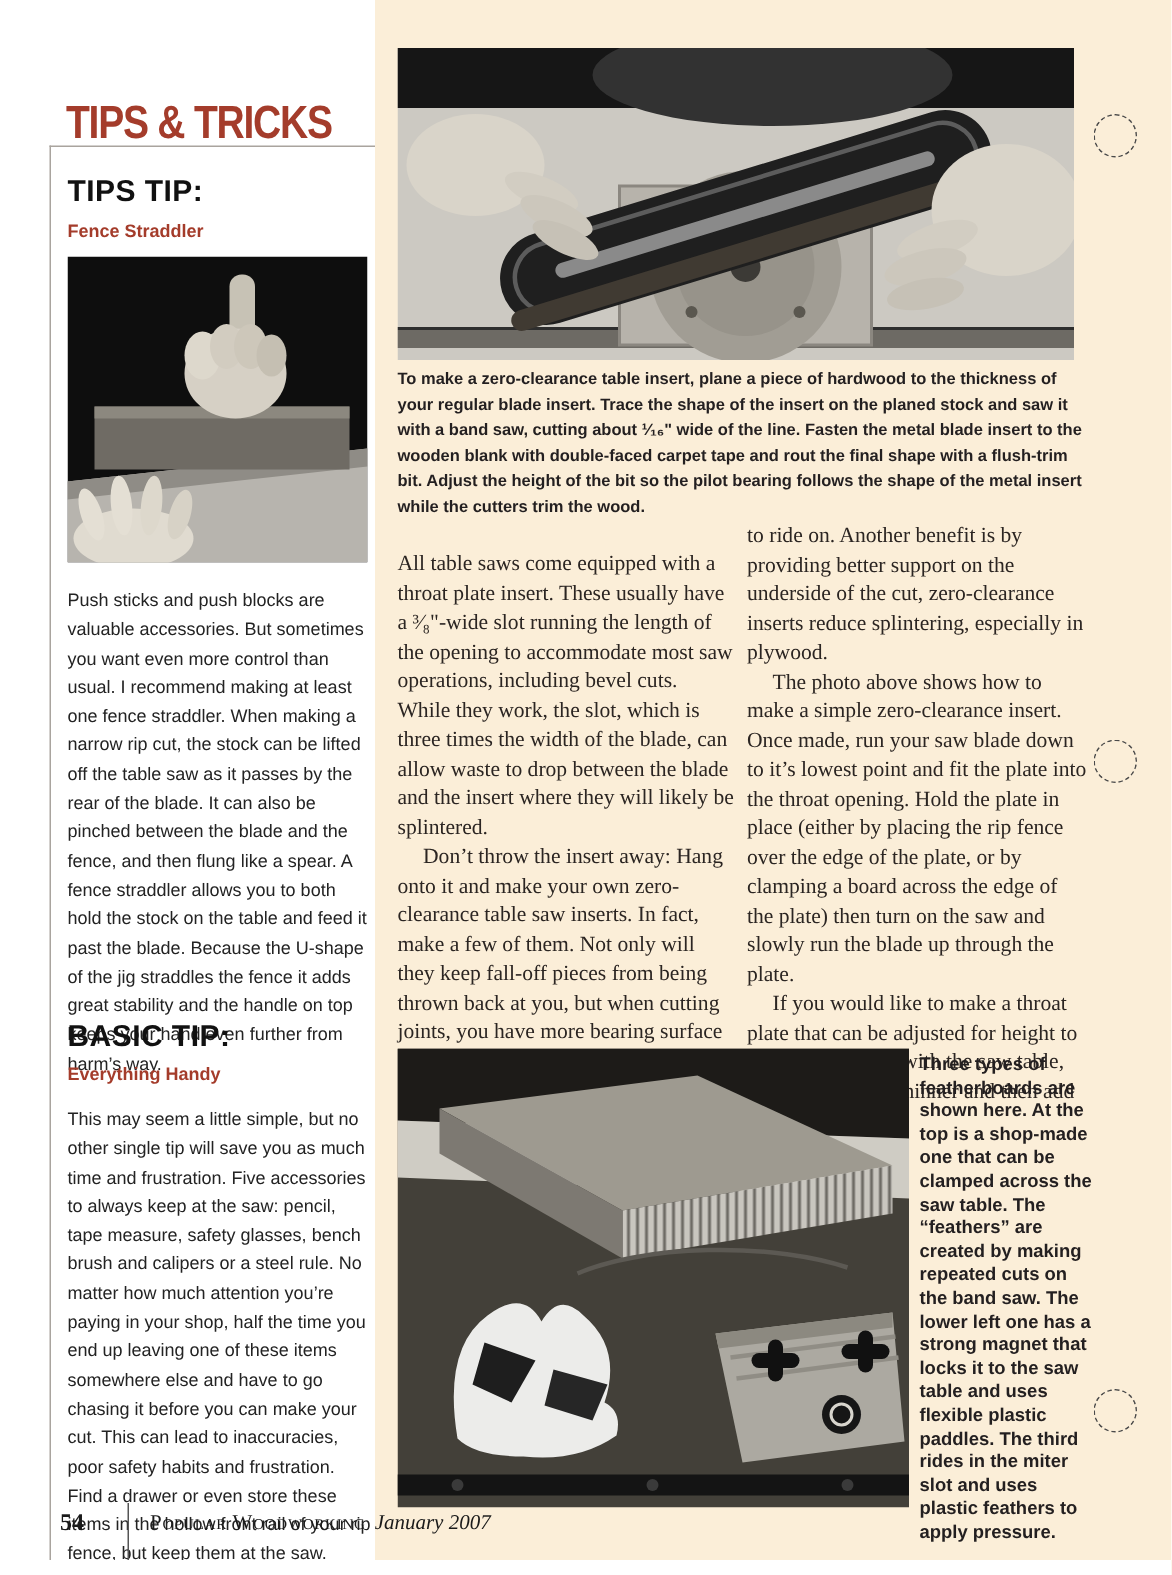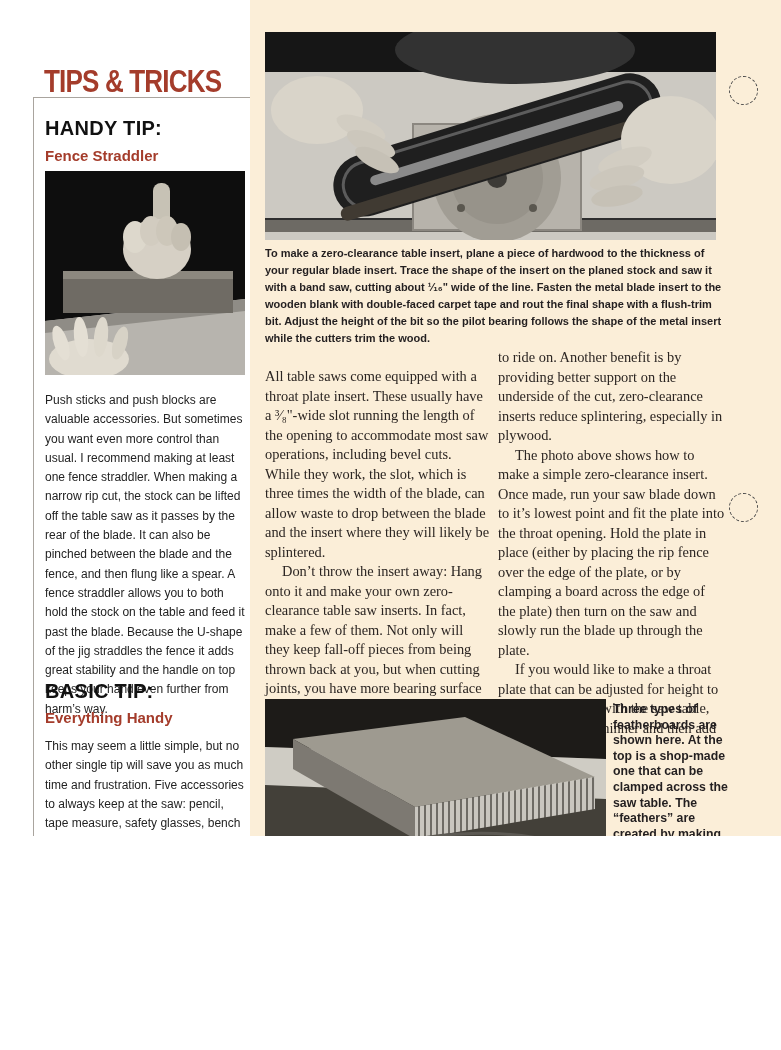--- a/index.html
+++ b/index.html
@@ -1,27 +1,27 @@
 <!DOCTYPE html>
 <html><head>
 <meta charset="utf-8">
 <style>
   html,body{margin:0;padding:0;background:#ffffff;}
-  .page{position:relative;width:781px;height:836px;background:#ffffff;overflow:hidden;
+  .page{position:relative;width:781px;height:1040px;background:#ffffff;overflow:hidden;
         font-family:"Liberation Sans","DejaVu Sans",sans-serif;}
   .cream{position:absolute;left:250px;top:0;width:531px;height:1050px;background:#fbeed8;}
   .rule-top{position:absolute;left:33px;top:97px;width:217px;height:1px;background:#a9a49e;}
   .rule-left{position:absolute;left:33px;top:97px;width:1px;height:953px;background:#a9a49e;}
 
   .section-title{position:absolute;left:44px;top:64px;margin:0;color:#a43c2b;
         font-size:31px;font-weight:700;letter-spacing:-1px;transform:scaleX(.84);
         transform-origin:left top;white-space:nowrap;}
   .tip-heading{position:absolute;left:45px;margin:0;color:#111111;font-size:20px;
         font-weight:800;letter-spacing:.3px;white-space:nowrap;}
-  .tip-sub{position:absolute;left:45px;margin:0;color:#a43c2b;font-size:15px;font-weight:700;}
+  .tip-sub{position:absolute;left:45px;margin:0;color:#a43c2b;font-size:12px;font-weight:700;}
   .body-sans{position:absolute;left:45px;width:204px;margin:0;color:#232323;
         font-size:12px;line-height:19.3px;}
 
   .photo{position:absolute;margin:0;line-height:0;}
   .photo svg{display:block;}
 
   .caption{position:absolute;margin:0;color:#231f20;font-weight:700;}
   .caption-top{left:265px;top:245px;width:458px;font-size:11px;line-height:17px;}
   .caption-bottom{left:613px;top:702px;width:116px;font-size:12.3px;line-height:15.6px;}
 
@@ -51,21 +51,21 @@
 </head>
 <body>
 
 <div class="page">
   <div class="cream"></div>
   <div class="rule-top"></div>
   <div class="rule-left"></div>
 
   <h1 class="section-title">TIPS &amp; TRICKS</h1>
 
-  <h2 class="tip-heading" style="top:117px;">HANDY TIP:</h2>
+  <h2 class="tip-heading" style="top:117px;">TIPS TIP:</h2>
   <h3 class="tip-sub" style="top:147px;">Fence Straddler</h3>
 
   <figure class="photo" style="left:45px;top:171px;">
     <svg width="200" height="204" viewBox="0 0 200 204">
       <rect x="0" y="0" width="200" height="204" fill="#0e0e0e"></rect>
       <polygon points="0,150 200,128 200,204 0,204" fill="#b7b4ae"></polygon>
       <polygon points="0,150 200,128 200,140 0,162" fill="#8f8c86"></polygon>
       <rect x="18" y="100" width="170" height="42" fill="#6f6b64"></rect>
       <rect x="18" y="100" width="170" height="8" fill="#8c887f"></rect>
       <g>

